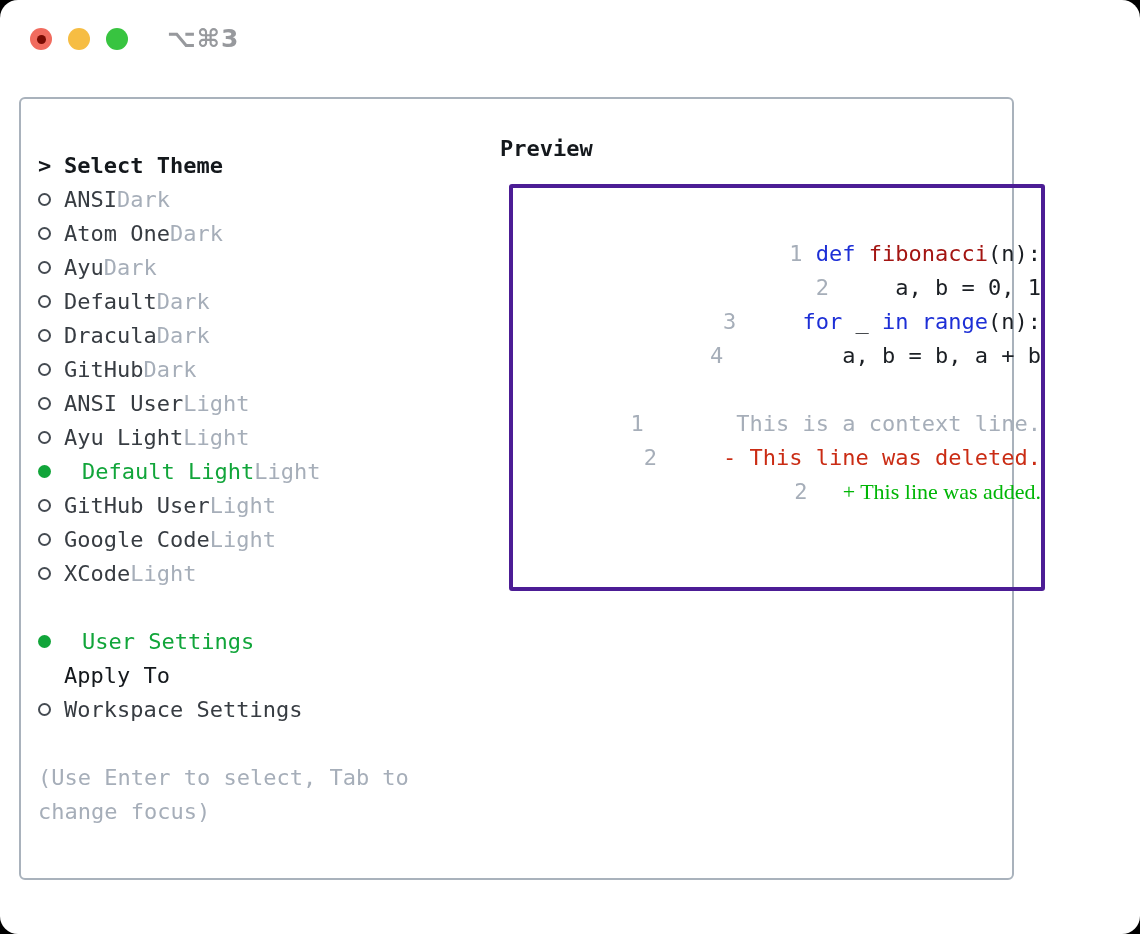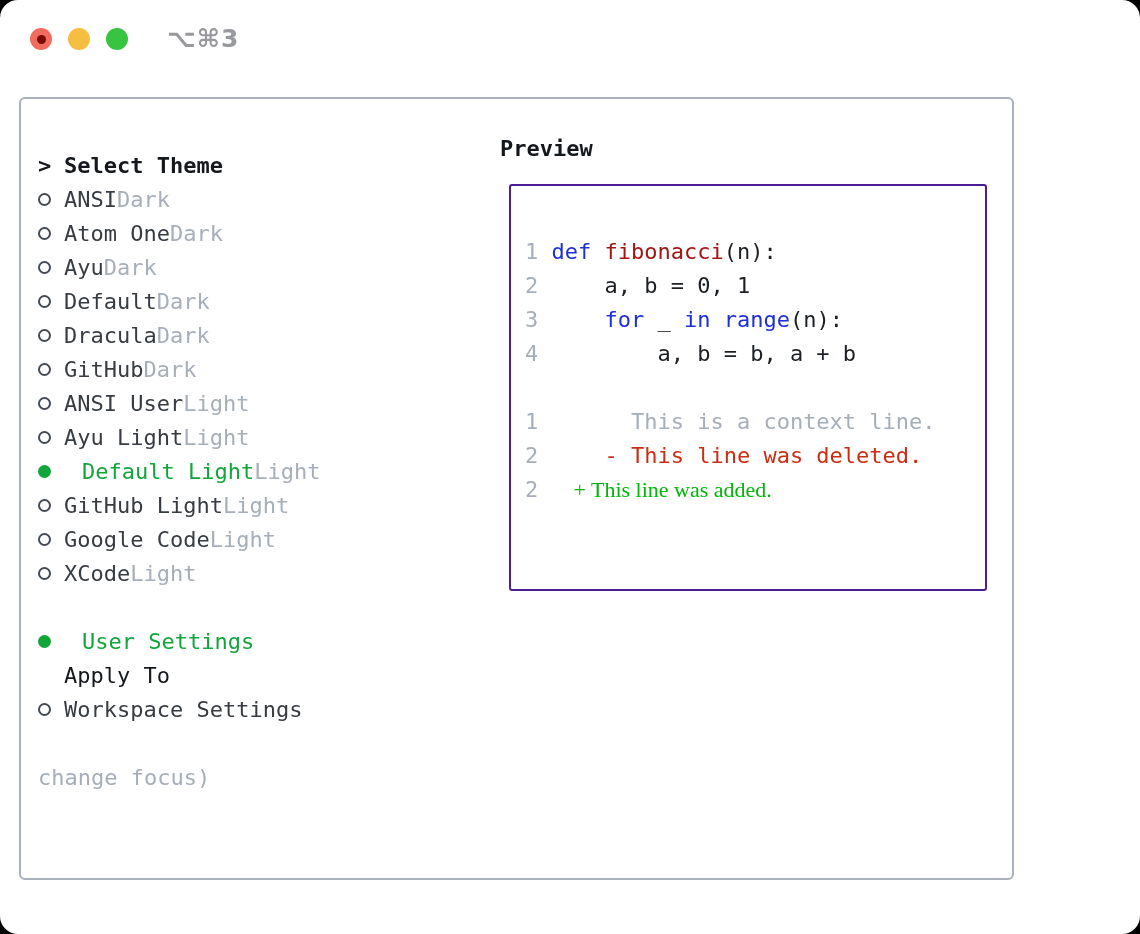--- a/index.html
+++ b/index.html
@@ -32,23 +32,23 @@
   .circle { width:13px; height:13px; border-radius:50%;
             border:2px solid #454b52; box-sizing:border-box; }
   .circle.sel { border:none; background:var(--green); }
   .prompt { font-weight:bold; color:var(--heading); }
   .muted { color:var(--muted); }
   .sel-text { color:var(--green);margin-left:18px; }
   .apply-title { color:var(--heading); }
   
   .preview-title { height:34px; line-height:34px; font-size:22px;
                    font-weight:bold; color:var(--heading); }
-  .pbox { margin-top:18px; margin-left:9px; width:478px; height:407px;
-          box-sizing:border-box; border:2px solid #4c1d95; border-radius:3px;
-          padding:49px 0 0 14px; overflow:hidden; }
+  .pbox { margin-top:18px; margin-left:9px; width:536px; height:407px;
+          box-sizing:border-box; border:4px solid #4c1d95; border-radius:3px;
+          padding:49px 0 0 14px; overflow:hidden;text-align:right; }
   .cline { height:34px; line-height:34px; font-size:22px; white-space:pre;
            color:var(--code); }
   .num { display:inline-block; width:1ch; margin-right:1ch; color:var(--muted); }
   .tk-plain { color:var(--code); }
   .tk-kw  { color:var(--kw); }
   .tk-fn  { color:var(--fn); }
   .tk-ctx { color:var(--muted); }
   .tk-del { color:var(--del); }
   .tk-add { color:var(--add);font-family:Liberation Serif, serif; }
 </style>
@@ -70,28 +70,29 @@
         <div class="row hdr"><span class="mark"><span class="prompt">&gt;</span></span><span>Select Theme</span></div>
         <div class="row"><span class="mark"><span class="circle"></span></span><span>ANSI</span> <span class="muted">Dark</span></div>
         <div class="row"><span class="mark"><span class="circle"></span></span><span>Atom One</span> <span class="muted">Dark</span></div>
         <div class="row"><span class="mark"><span class="circle"></span></span><span>Ayu</span> <span class="muted">Dark</span></div>
         <div class="row"><span class="mark"><span class="circle"></span></span><span>Default</span> <span class="muted">Dark</span></div>
         <div class="row"><span class="mark"><span class="circle"></span></span><span>Dracula</span> <span class="muted">Dark</span></div>
         <div class="row"><span class="mark"><span class="circle"></span></span><span>GitHub</span> <span class="muted">Dark</span></div>
         <div class="row"><span class="mark"><span class="circle"></span></span><span>ANSI User</span> <span class="muted">Light</span></div>
         <div class="row"><span class="mark"><span class="circle"></span></span><span>Ayu Light</span> <span class="muted">Light</span></div>
         <div class="row"><span class="mark"><span class="circle sel"></span></span><span class="sel-text">Default Light</span> <span class="muted">Light</span></div>
-        <div class="row"><span class="mark"><span class="circle"></span></span><span>GitHub Light</span> <span class="muted">Light</span></div>
+        <div class="row"><span class="mark"><span class="circle"></span></span><span>GitHub User</span> <span class="muted">Light</span></div>
         <div class="row"><span class="mark"><span class="circle"></span></span><span>Google Code</span> <span class="muted">Light</span></div>
         <div class="row"><span class="mark"><span class="circle"></span></span><span>XCode</span> <span class="muted">Light</span></div>
         <div class="row"></div>
         <div class="row"><span class="mark"><span class="circle sel"></span></span><span class="sel-text">User Settings</span></div>
         <div class="row"><span class="mark"></span><span class="apply-title">Apply To</span></div>
         <div class="row"><span class="mark"><span class="circle"></span></span><span>Workspace Settings</span></div>
         <div class="row"></div>
+        <div class="row muted">(Use Enter to select, Tab to</div>
         <div class="row muted">change focus)</div>
       </div>
     <div class="rightcol">
       <div class="preview-title">Preview</div>
       <div class="pbox">
           <div class="cline"><span class="num">1</span><span class="tk-kw">def</span><span class="tk-plain"> </span><span class="tk-fn">fibonacci</span><span class="tk-plain">(n):</span></div>
           <div class="cline"><span class="num">2</span><span class="tk-plain">    a, b = 0, 1</span></div>
           <div class="cline"><span class="num">3</span><span class="tk-plain">    </span><span class="tk-kw">for</span><span class="tk-plain"> _ </span><span class="tk-kw">in</span><span class="tk-plain"> </span><span class="tk-kw">range</span><span class="tk-plain">(n):</span></div>
           <div class="cline"><span class="num">4</span><span class="tk-plain">        a, b = b, a + b</span></div>
           <div class="cline"><span class="num"></span></div>

